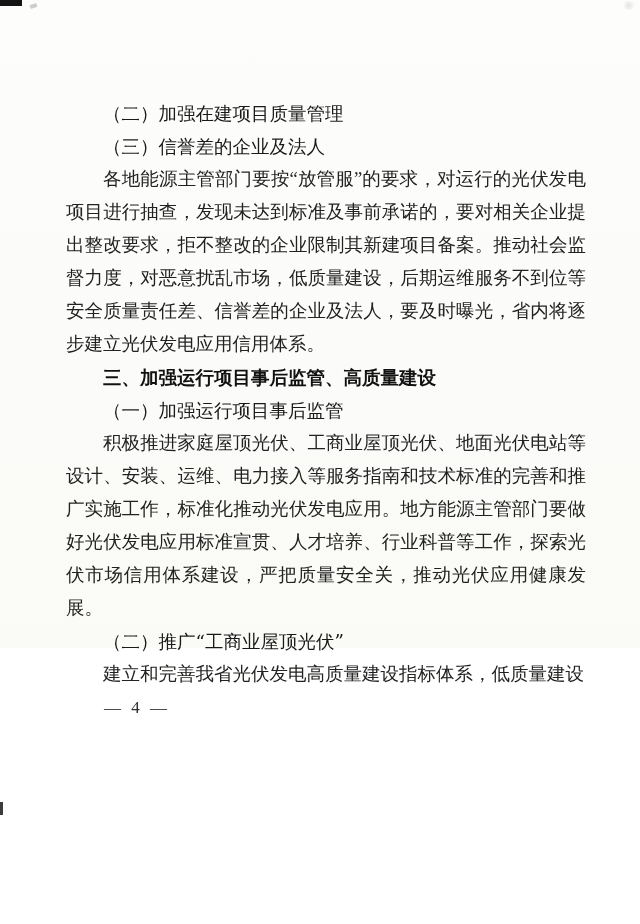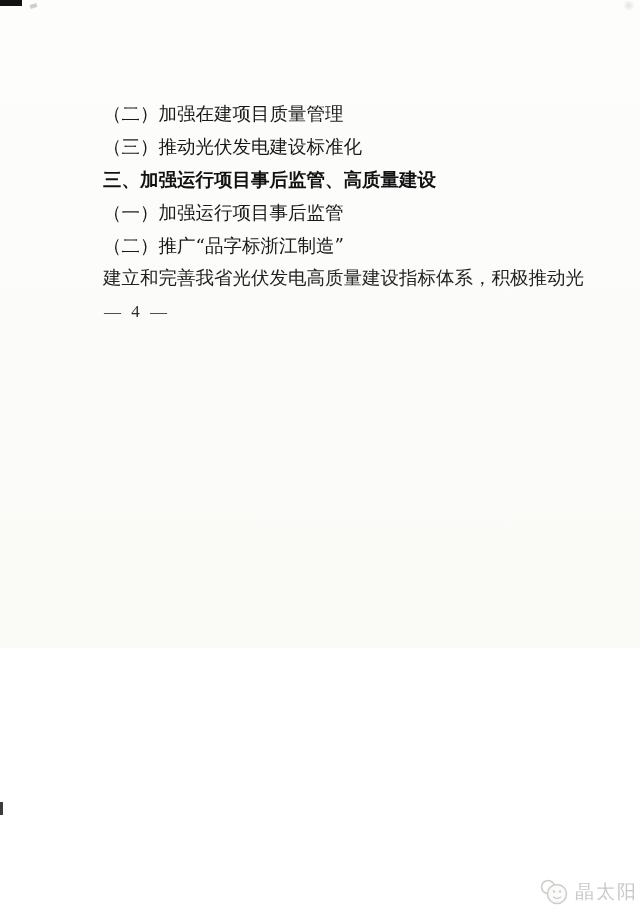--- a/index.html
+++ b/index.html
@@ -95,34 +95,24 @@
 
 <div class="page">
 
   <div class="artifact-tl"></div>
   <div class="artifact-tl-speck"></div>
   <div class="artifact-tr"></div>
   <div class="artifact-left-dash"></div>
 
   <div class="content">
     <p class="kai-heading">（二）加强在建项目质量管理</p>
-    <p class="kai-heading">（三）推动光伏发电建设标准化</p>
+    <p class="kai-heading">（三）信誉差的企业及法人</p>
+    <p class="para">各地能源主管部门要按“放管服”的要求，对运行的光伏发电项目进行抽查，发现未达到标准及事前承诺的，要对相关企业提出整改要求，拒不整改的企业限制其新建项目备案。推动社会监督力度，对恶意扰乱市场，低质量建设，后期运维服务不到位等安全质量责任差、信誉差的企业及法人，要及时曝光，省内将逐步建立光伏发电应用信用体系。</p>
     <p class="bold-heading">三、加强运行项目事后监管、高质量建设</p>
     <p class="kai-heading">（一）加强运行项目事后监管</p>
-    <p class="kai-heading">（二）推广“品字标浙江制造”</p>
-    <p class="para">建立和完善我省光伏发电高质量建设指标体系，积极推动光</p>
+    <p class="para">积极推进家庭屋顶光伏、工商业屋顶光伏、地面光伏电站等设计、安装、运维、电力接入等服务指南和技术标准的完善和推广实施工作，标准化推动光伏发电应用。地方能源主管部门要做好光伏发电应用标准宣贯、人才培养、行业科普等工作，探索光伏市场信用体系建设，严把质量安全关，推动光伏应用健康发展。</p>
+    <p class="kai-heading">（二）推广“工商业屋顶光伏”</p>
+    <p class="para">建立和完善我省光伏发电高质量建设指标体系，低质量建设</p>
     <p class="page-number">— 4 —</p>
   </div>
 
-  <div class="watermark">
-    <span>
-      <svg width="32" height="28" viewBox="0 0 32 28" fill="none" xmlns="http://www.w3.org/2000/svg">
-        <circle cx="10" cy="9" r="6.5" stroke="#cdcdcb" stroke-width="1.6"></circle>
-        <circle cx="19" cy="16" r="9.5" stroke="#cdcdcb" stroke-width="1.6" fill="#fbfbf9"></circle>
-        <circle cx="16" cy="13.5" r="1.2" fill="#cdcdcb"></circle>
-        <circle cx="22" cy="13.5" r="1.2" fill="#cdcdcb"></circle>
-        <path d="M15.5 19 q3.5 2.8 7 0" stroke="#cdcdcb" stroke-width="1.4" fill="none" stroke-linecap="round"></path>
-      </svg>
-    </span>
-    <span class="watermark-text">晶太阳</span>
-  </div>
 
 </div>
 
 </body></html>

